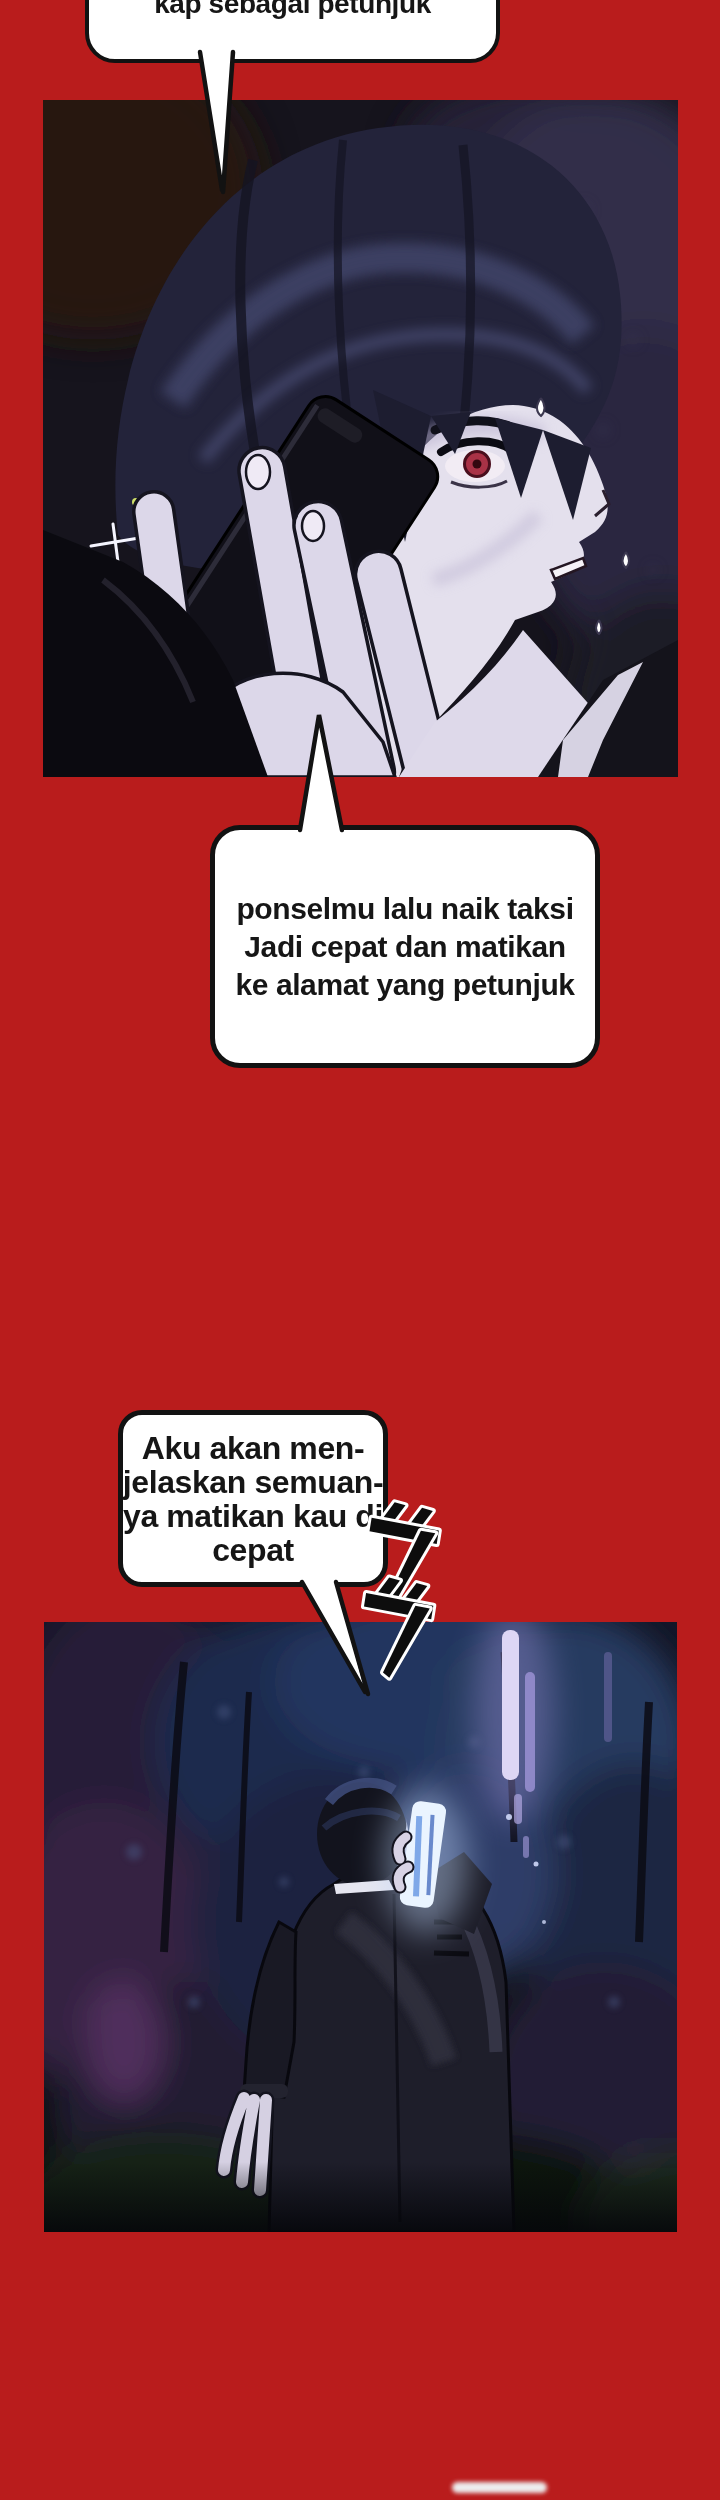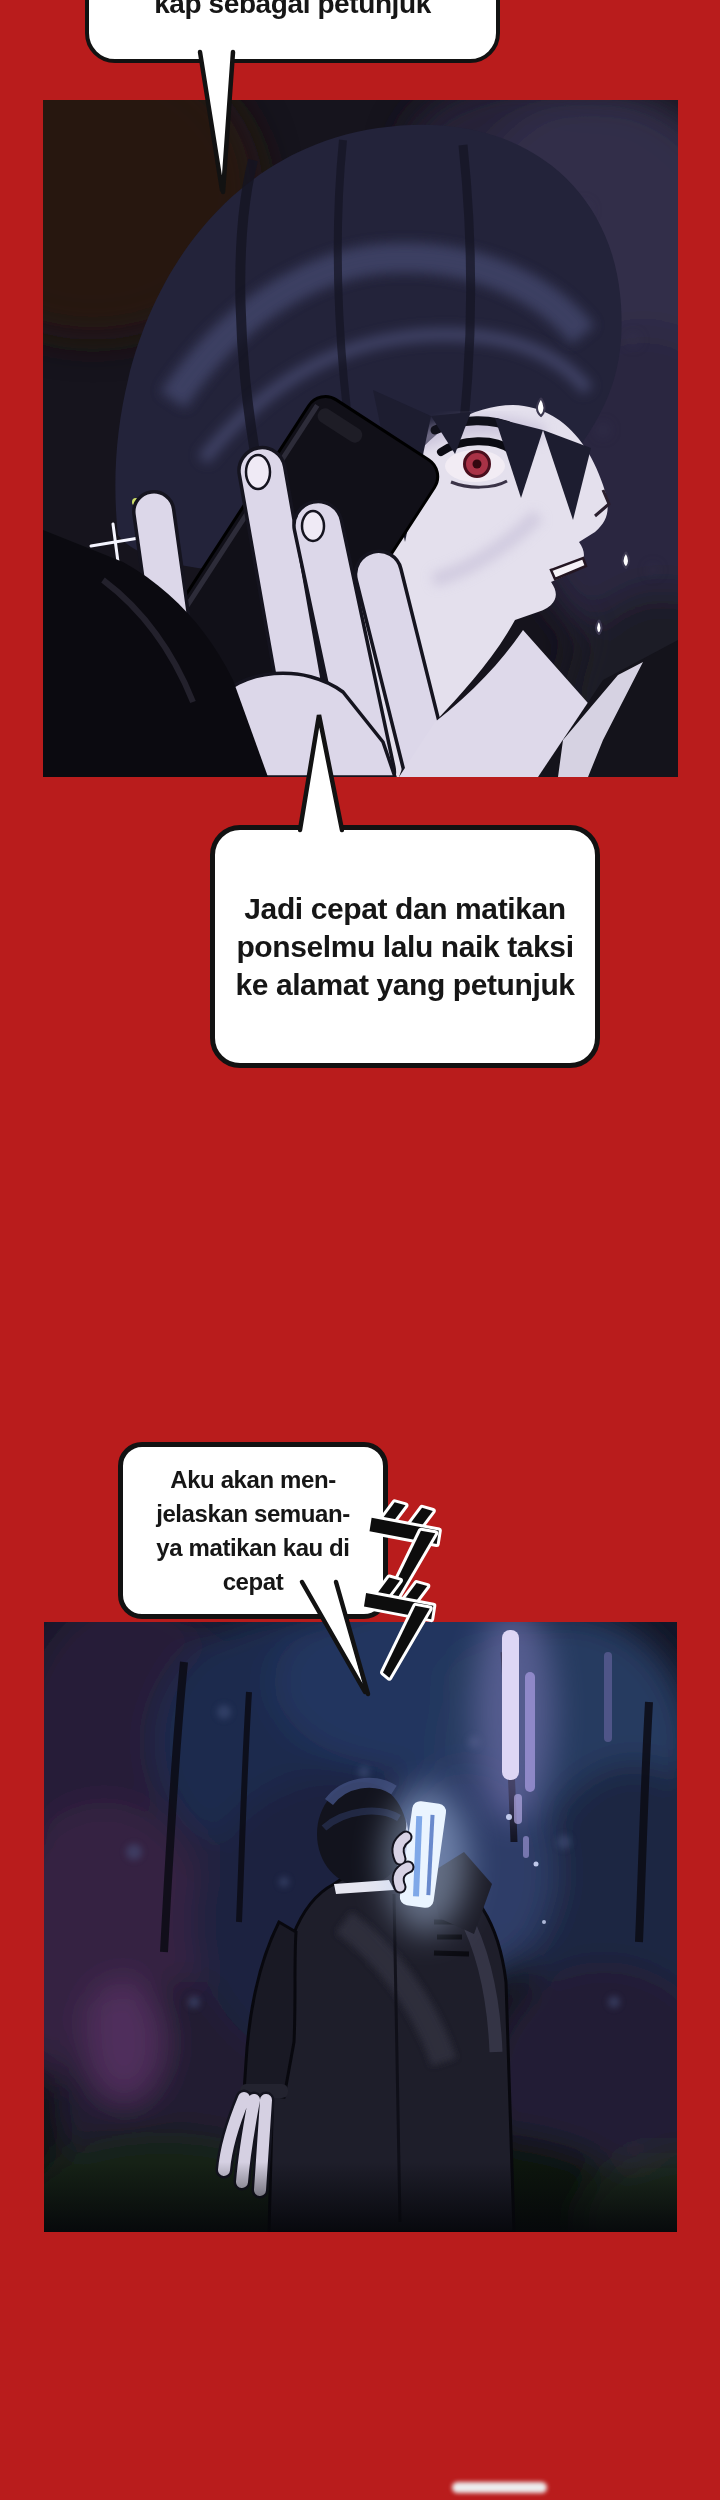--- a/index.html
+++ b/index.html
@@ -10,21 +10,21 @@
   .bubble{position:absolute;z-index:2;background:#ffffff;border:5px solid #121212;
           border-radius:30px;box-sizing:border-box;display:flex;flex-direction:column;
           align-items:center;justify-content:center;text-align:center;color:#161616;
           font-weight:bold;letter-spacing:-0.4px;}
   .bubble .ln{white-space:nowrap;}
   .tail{position:absolute;z-index:3;}
   .sfx{position:absolute;z-index:4;}
   #bubble-top{left:85px;top:-66px;width:415px;height:129px;border-width:4px;}
   #bubble-top .txt{position:absolute;left:0;right:0;top:52px;font-size:28px;line-height:28px;}
   #bubble-middle{left:210px;top:825px;width:390px;height:243px;font-size:30px;line-height:38px;}
-  #bubble-bottom{left:118px;top:1410px;width:270px;height:177px;font-size:24px;line-height:34px;border-radius:24px;margin-top:32px;}
+  #bubble-bottom{left:118px;top:1410px;width:270px;height:177px;font-size:32px;line-height:34px;border-radius:24px;}
   #smudge{position:absolute;left:452px;top:2482px;width:95px;height:11px;background:#ededee;
           border-radius:6px;filter:blur(2px);z-index:1;}
 </style>
 </head>
 <body>
 
 <div id="page">
 
   <div class="panel" style="left:43px;top:100px;width:635px;height:677px;">
     <svg width="635" height="677" viewBox="0 0 635 677">
@@ -239,22 +239,22 @@
 
   <div class="bubble" id="bubble-top">
     <span class="txt">kap sebagai petunjuk</span>
   </div>
   <svg class="tail" style="left:190px;top:48px;" width="54" height="150">
     <polygon points="10,4 43,4 32,142" fill="#ffffff"></polygon>
     <path d="M10,4 L32,142 M43,4 L33,144" stroke="#121212" stroke-width="4.5" fill="none" stroke-linecap="round"></path>
   </svg>
 
   <div class="bubble" id="bubble-middle">
+    <div class="ln">ponselmu lalu naik taksi</div>
     <div class="ln">Jadi cepat dan matikan</div>
-    <div class="ln">ponselmu lalu naik taksi</div>
     <div class="ln">ke alamat yang petunjuk</div>
   </div>
   <svg class="tail" style="left:298px;top:706px;" width="46" height="130">
     <polygon points="2,124 21,9 44,124" fill="#ffffff"></polygon>
     <path d="M2,124 L21,9 L44,124" stroke="#121212" stroke-width="4.5" fill="none" stroke-linecap="round"></path>
   </svg>
 
   <div class="bubble" id="bubble-bottom">
     <div class="ln">Aku akan men-</div>
     <div class="ln">jelaskan semuan-</div>

